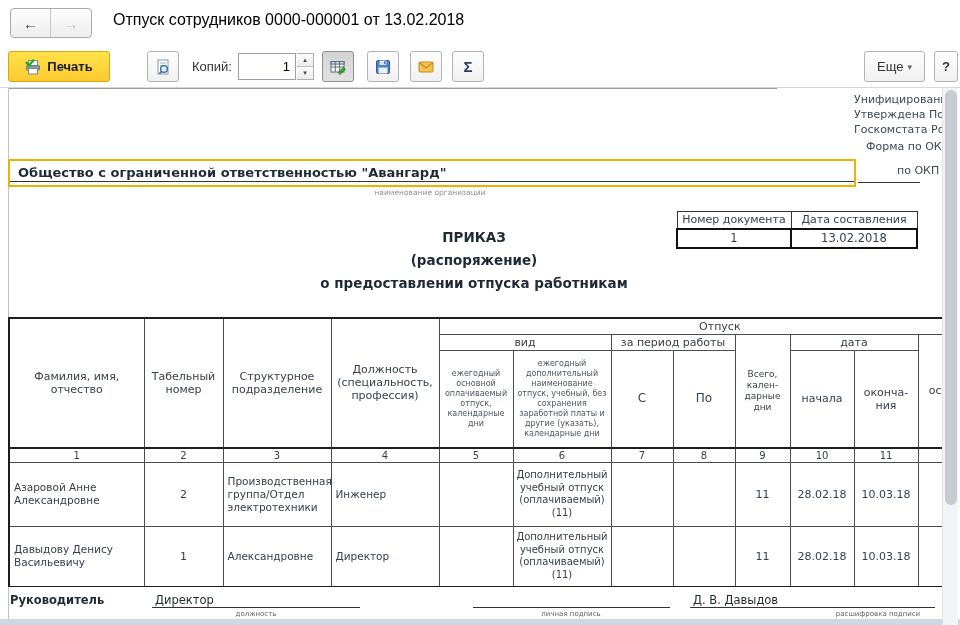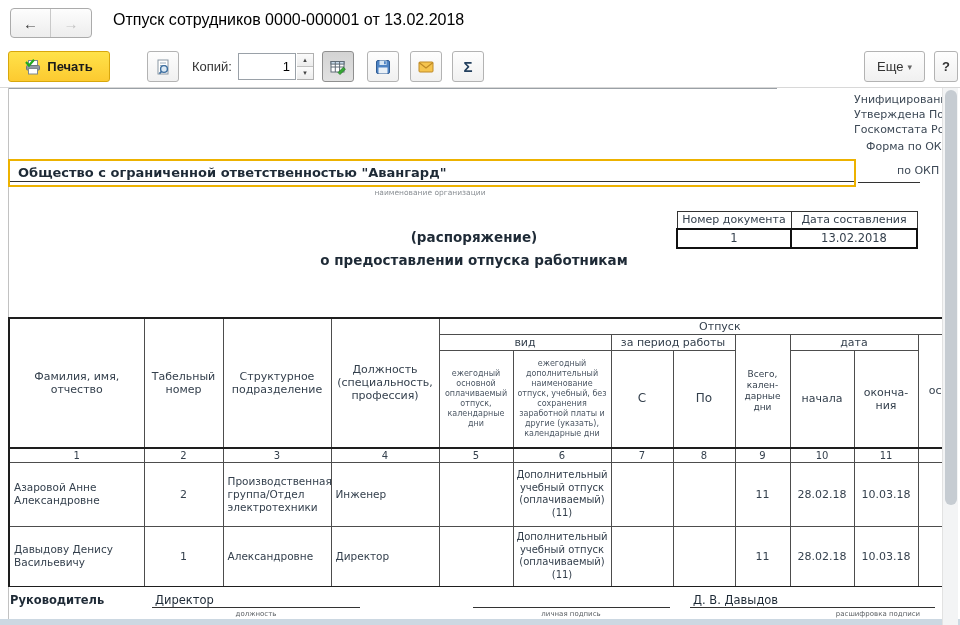--- a/index.html
+++ b/index.html
@@ -212,20 +212,21 @@
         <td style="width:126px">Дата составления</td>
       </tr>
       <tr class="val">
         <td>1</td>
         <td>13.02.2018</td>
       </tr>
     </tbody>
       </table>
 
     <div id="order-title">
+      <div>ПРИКАЗ</div>
       <div>(распоряжение)</div>
       <div>о предоставлении отпуска работникам</div>
     </div>
 
 
     <div id="table-clip">
       <table id="main">
         <colgroup>
           <col style="width:135px">
             <col style="width:79px">

